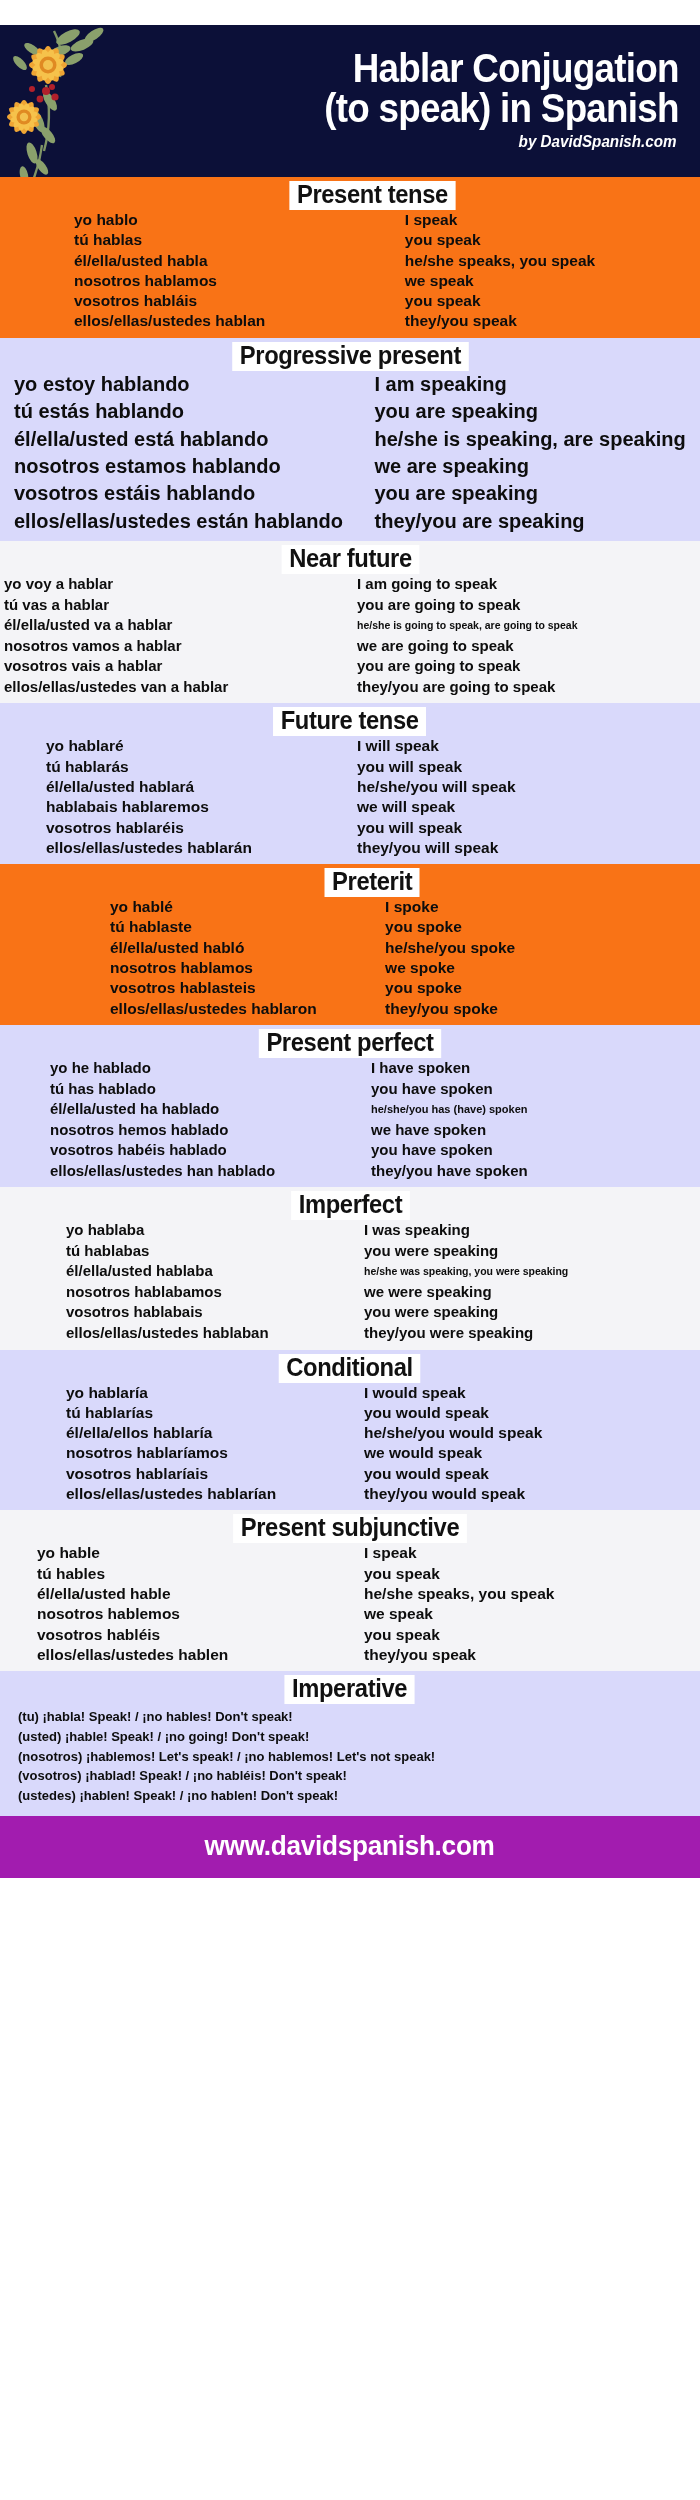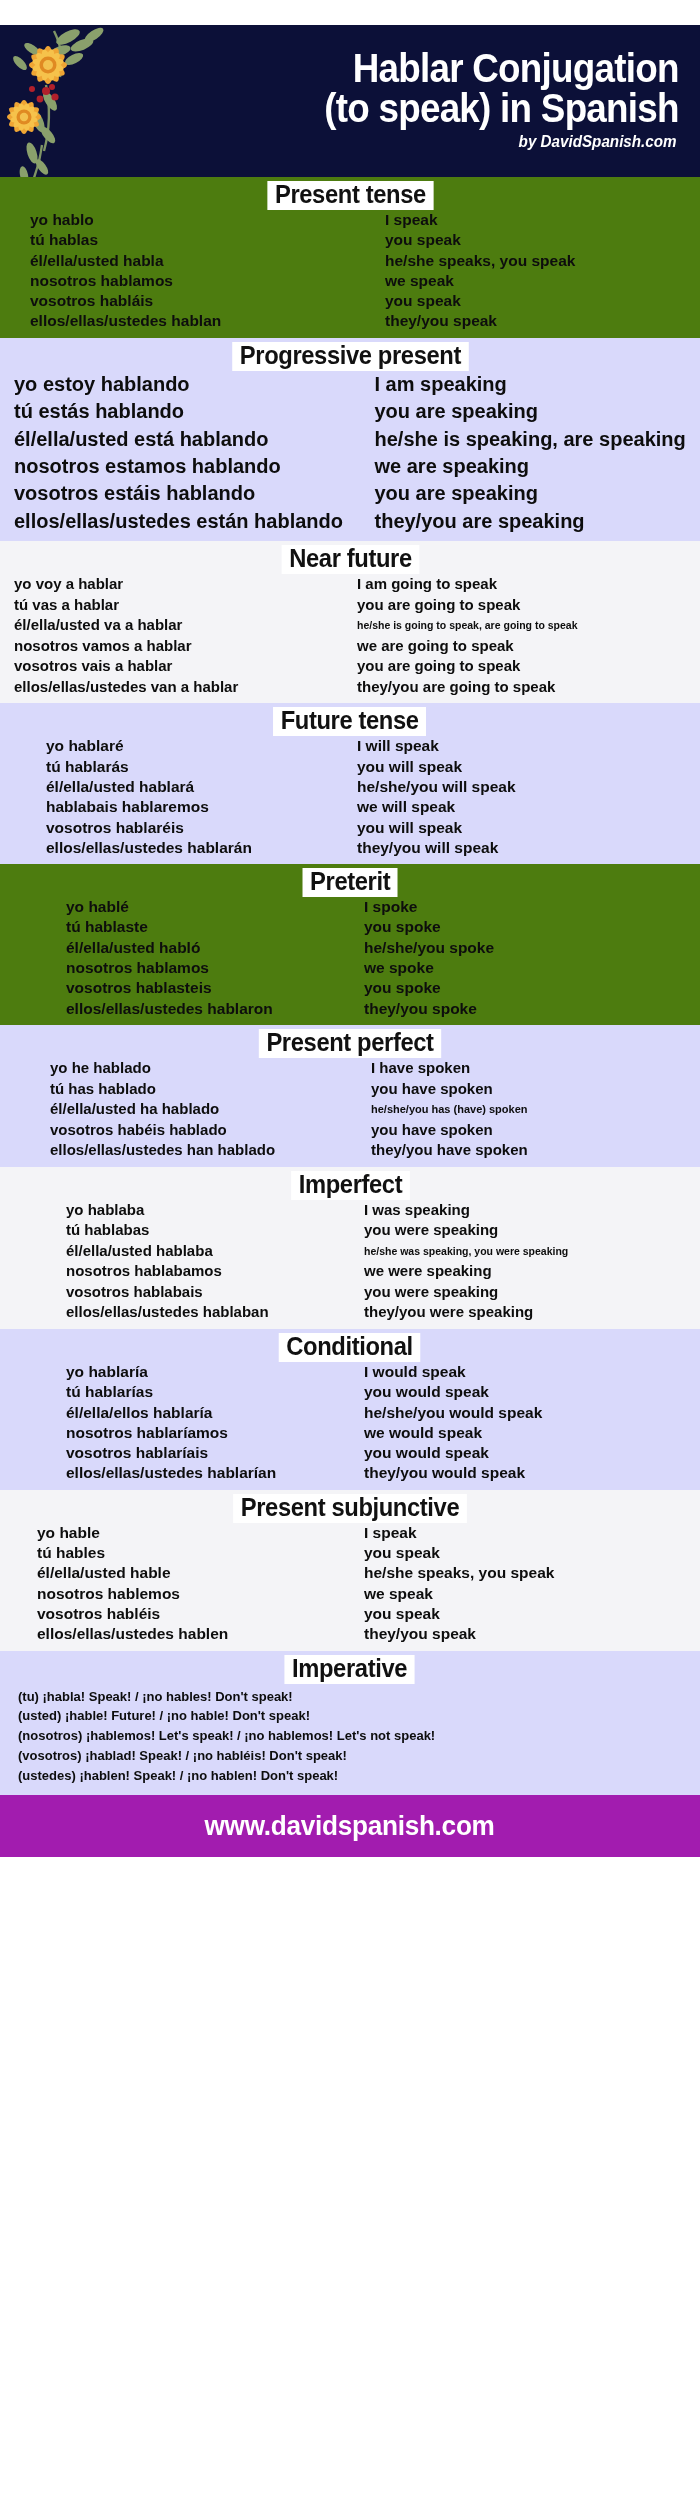--- a/index.html
+++ b/index.html
@@ -51,21 +51,21 @@
     text-align:right;
     margin-top:5px;
     padding-right:6px;
     transform:scaleX(0.95);
     transform-origin:right center;
     white-space:nowrap;
   }
 
   
   .section { position:relative; padding:4px 0 6px 0; }
-  .bg-a { background:#4d7c0f; }
+  .bg-a { background:#f97316;padding-left:44px; }
   .bg-b { background:#d9d9fb; }
   .bg-c { background:#f4f4f7; }
 
   .section-title-wrap { text-align:center; line-height:1; }
   .section-title {
     display:inline-block;
     background:#ffffff;
     color:#111111;
     font-size:25px;
     font-weight:bold;
@@ -90,21 +90,21 @@
   td.en.small { font-size:11.5px; }
 
   
   .m-present td.es { padding-left:30px; width:55%; }
   .m-present td.en { padding-left:0px; }
 
   .m-prog td.es { padding-left:14px; width:53.5%; }
   .m-prog td.en { padding-left:0px; }
   .m-prog table.conj td { font-size:20px; line-height:1.37; }
 
-  .m-near td.es { padding-left:14px; width:51%; }
+  .m-near td.es { padding-left:4px; width:51%; }
   .m-near td.en { padding-left:0px; }
   .m-near table.conj td { font-size:15px; line-height:1.37; }
   .m-near td.en.small { font-size:10.5px; }
 
   .m-future td.es { padding-left:46px; width:51%; }
   .m-future td.en { padding-left:0px; }
 
   .m-pret td.es { padding-left:66px; width:52%; }
   .m-pret td.en { padding-left:0px; }
 
@@ -416,20 +416,24 @@
           </tr>
       <tr>
             <td class="es">tú has hablado</td>
             <td class="en">you have spoken</td>
           </tr>
       <tr>
             <td class="es">él/ella/usted ha hablado</td>
             <td class="en small">he/she/you has (have) spoken</td>
           </tr>
       <tr>
+            <td class="es">nosotros hemos hablado</td>
+            <td class="en">we have spoken</td>
+          </tr>
+      <tr>
             <td class="es">vosotros habéis hablado</td>
             <td class="en">you have spoken</td>
           </tr>
       <tr>
             <td class="es">ellos/ellas/ustedes han hablado</td>
             <td class="en">they/you have spoken</td>
           </tr>
     </tbody>
       </table>
   </div>
@@ -535,21 +539,21 @@
     </tbody>
       </table>
   </div>
 
   <div class="section bg-b">
     <div class="section-title-wrap">
       <span class="section-title">Imperative</span>
     </div>
     <div class="imperative-list">
       <div>(tu) ¡habla! Speak! / ¡no hables! Don't speak!</div>
-      <div>(usted) ¡hable! Future! / ¡no hable! Don't speak!</div>
+      <div>(usted) ¡hable! Speak! / ¡no going! Don't speak!</div>
       <div>(nosotros)  ¡hablemos! Let's speak! / ¡no hablemos! Let's not speak!</div>
       <div>(vosotros) ¡hablad! Speak! / ¡no habléis! Don't speak!</div>
       <div>(ustedes) ¡hablen! Speak! / ¡no hablen! Don't speak!</div>
     </div>
   </div>
 
   <div class="footer">
     <span class="footer-url">www.davidspanish.com</span>
   </div>
 

